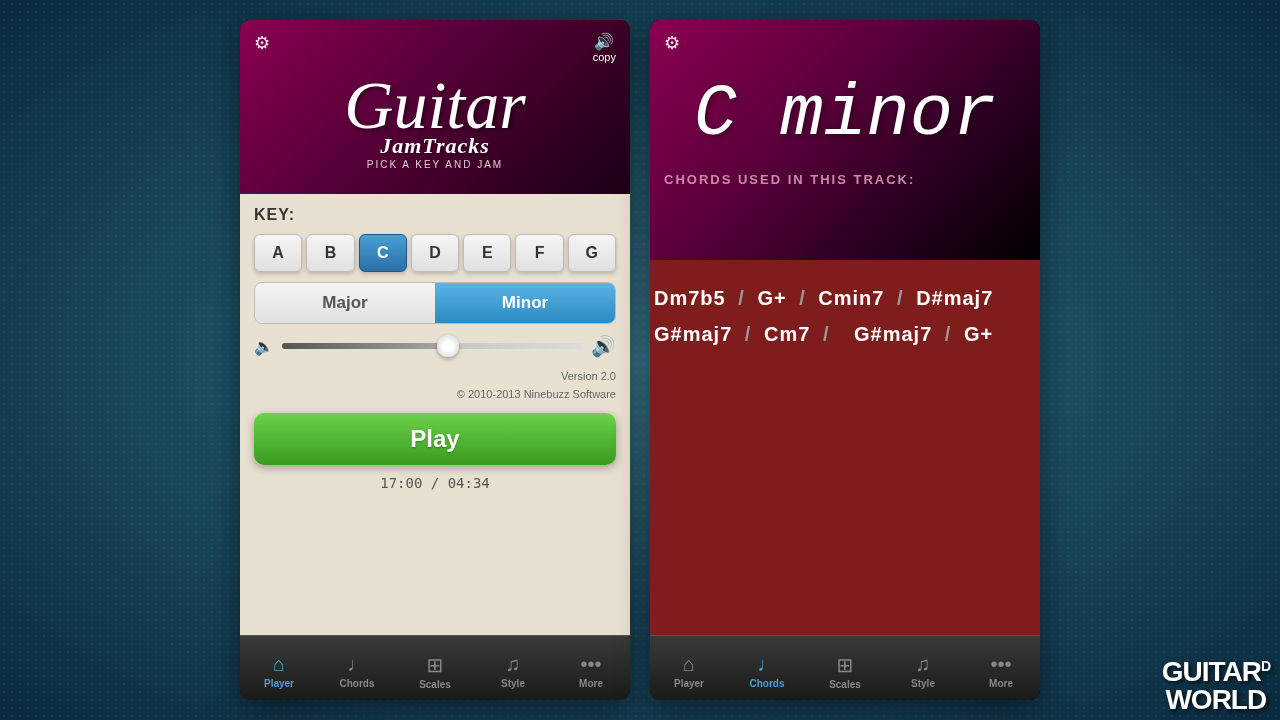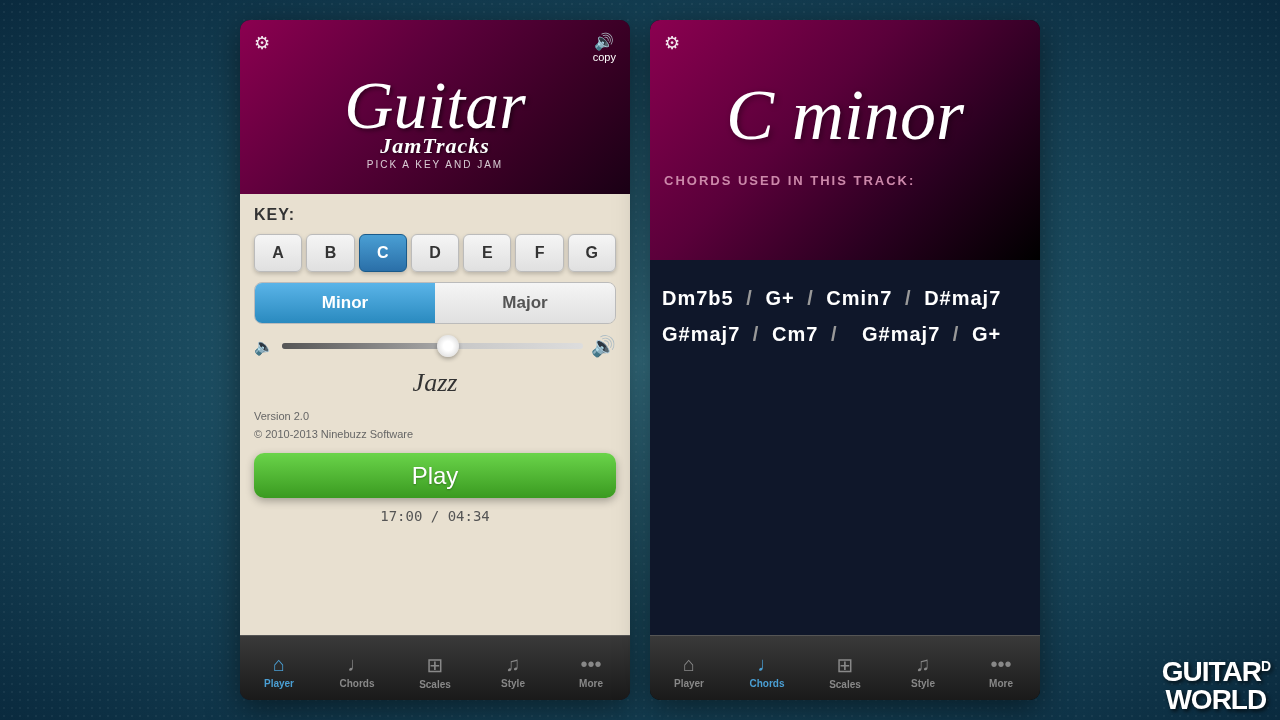--- a/index.html
+++ b/index.html
@@ -226,33 +226,33 @@
 
     .style-label {
       text-align: center;
       font-family: 'Brush Script MT', cursive, Georgia, serif;
       font-size: 26px;
       color: #333;
       font-style: italic;
     }
 
     .version-text {
-      text-align: left;
+      text-align: right;
       font-size: 11px;
       color: #666;
       line-height: 1.6;
     }
 
     .play-button {
       background: linear-gradient(to bottom, #6ad44a, #3a9a20);
       border: none;
       border-radius: 10px;
-      height: 45px;
+      height: 52px;
       font-size: 24px;
-      font-weight: normal;
+      font-weight: bold;
       color: white;
       cursor: pointer;
       text-shadow: 0 1px 2px rgba(0,0,0,0.3);
       box-shadow: 0 3px 8px rgba(0,0,0,0.3);
     }
 
     .time-display {
       text-align: center;
       font-size: 14px;
       color: #555;
@@ -322,43 +322,43 @@
       background: linear-gradient(135deg, #8b0050 0%, #5a003a 40%, #2a0020 70%, #000000 100%);
       padding: 12px 14px 20px;
       position: relative;
       flex-shrink: 0;
       min-height: 240px;
       display: flex;
       flex-direction: column;
     }
 
     .c-minor-title {
-      font-family: Liberation Serif, serif;
+      font-family: Liberation Mono, monospace;
       font-size: 72px;
       color: white;
       font-style: italic;
       font-weight: normal;
       text-align: center;
       margin-top: 20px;
       text-shadow: 2px 2px 6px rgba(0,0,0,0.4);
     }
 
     .chords-used-label {
       color: #cc88aa;
       font-size: 13px;
       font-weight: bold;
       letter-spacing: 2px;
       margin-top: 16px;
       text-align: left;
     }
 
     .second-content {
-      background: #0f172a;
+      background: #7f1d1d;
       flex: 1;
-      padding: 20px 12px;
+      padding: 20px 4px;
     }
 
     .chords-list {
       color: white;
       font-size: 20px;
       font-weight: bold;
       letter-spacing: 1px;
       line-height: 1.8;
     }
 
@@ -415,34 +415,33 @@
         <button class="key-btn">A</button>
         <button class="key-btn">B</button>
         <button class="key-btn active">C</button>
         <button class="key-btn">D</button>
         <button class="key-btn">E</button>
         <button class="key-btn">F</button>
         <button class="key-btn">G</button>
       </div>
 
       <div class="mode-buttons">
+        <button class="mode-btn major">Major</button>
         <button class="mode-btn minor">Minor</button>
-        <button class="mode-btn major">Major</button>
       </div>
 
       <div class="volume-row">
         <span class="vol-icon-low">🔈</span>
         <div class="volume-slider-container">
           <div class="volume-track"></div>
           <div class="volume-thumb"></div>
         </div>
         <span class="vol-icon-high">🔊</span>
       </div>
 
-      <div class="style-label">Jazz</div>
 
       <div class="version-text">
         <div>Version 2.0</div>
         <div>© 2010-2013 Ninebuzz Software</div>
       </div>
 
       <button class="play-button">Play</button>
 
       <div class="time-display">17:00 / 04:34</div>
     </div>

